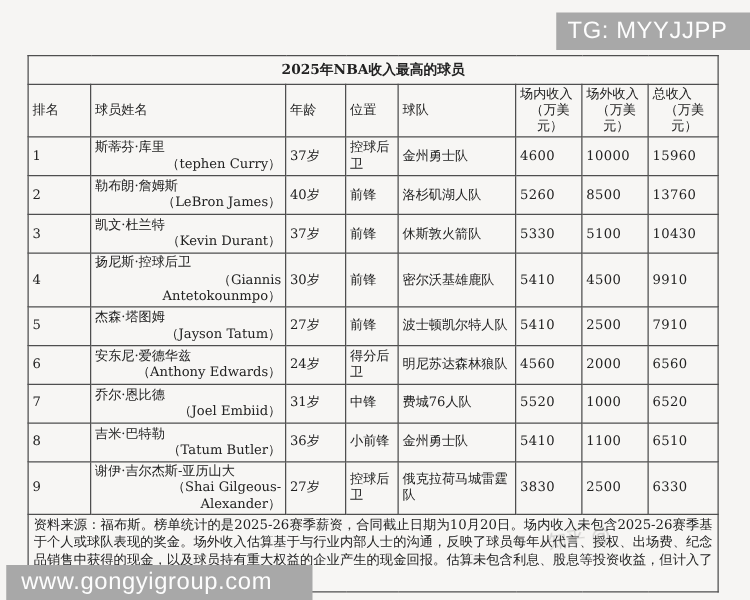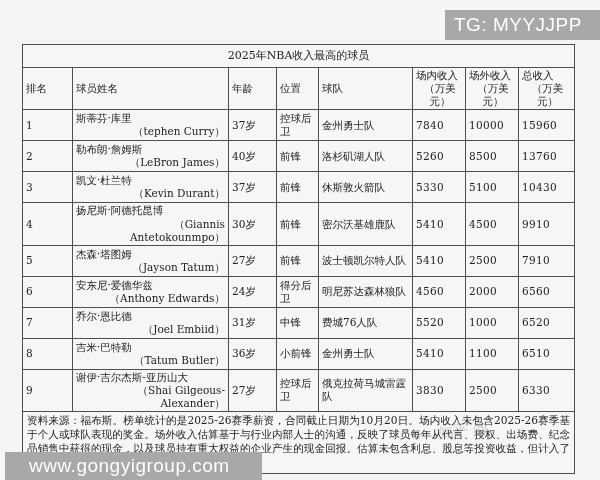--- a/index.html
+++ b/index.html
@@ -19,21 +19,21 @@
     color:#fdfdfd;
     font-family:"Liberation Sans","DejaVu Sans",sans-serif;
     letter-spacing:0.5px;
   }
   .wm-top{
     top:10px;right:0;width:146px;height:30px;
     font-size:19px;line-height:30px;padding-left:9px;
   }
   .wm-bottom{
     left:5px;bottom:0;width:233px;height:28px;
-    font-size:19px;line-height:28px;padding-left:24px;
+    font-size:19px;line-height:28px;padding-left:12px;
   }
   .wm-faint{
     position:absolute;
     right:12px;bottom:46px;width:150px;
     color:rgba(110,110,110,0.30);
     font-size:15px;
     transform:rotate(-7deg);
     filter:blur(0.4px);
     pointer-events:none;
     font-family:"DejaVu Sans",sans-serif;
@@ -52,21 +52,21 @@
     font-weight:normal;
     padding:1px 3px;
     font-size:10.5px;
     line-height:1.25;
     text-align:left;
     vertical-align:middle;
     overflow:hidden;
   }
   tr.title-row td{
     text-align:center;
-    font-weight:normal;
+    font-weight:bold;
     font-size:11px;
     height:20px;
   }
   tr.header-row th{height:32px;}
   tr.data-row td{height:28px;}
   .name-cn{display:block;}
   .name-en{display:block;text-align:right;}
   .unit-line{display:block;padding-left:2px;text-align:center;}
   tr.foot-row td{
     font-size:10.6px;
@@ -115,21 +115,21 @@
 
       <tr class="data-row">
         <td>1</td>
         <td>
             <span class="name-cn">斯蒂芬·库里</span>
             <span class="name-en">（tephen Curry）</span>
           </td>
         <td>37岁</td>
         <td>控球后卫</td>
         <td>金州勇士队</td>
-        <td class="num">7840</td>
+        <td class="num">4600</td>
         <td class="num">10000</td>
         <td class="num">15960</td>
       </tr>
       <tr class="data-row">
         <td>2</td>
         <td>
             <span class="name-cn">勒布朗·詹姆斯</span>
             <span class="name-en">（LeBron James）</span>
           </td>
         <td>40岁</td>
@@ -148,21 +148,21 @@
         <td>37岁</td>
         <td>前锋</td>
         <td>休斯敦火箭队</td>
         <td class="num">5330</td>
         <td class="num">5100</td>
         <td class="num">10430</td>
       </tr>
       <tr class="data-row">
         <td>4</td>
         <td>
-            <span class="name-cn">扬尼斯·阿德托昆博</span>
+            <span class="name-cn">扬尼斯·控球后卫</span>
             <span class="name-en">（Giannis Antetokounmpo）</span>
           </td>
         <td>30岁</td>
         <td>前锋</td>
         <td>密尔沃基雄鹿队</td>
         <td class="num">5410</td>
         <td class="num">4500</td>
         <td class="num">9910</td>
       </tr>
       <tr class="data-row">

